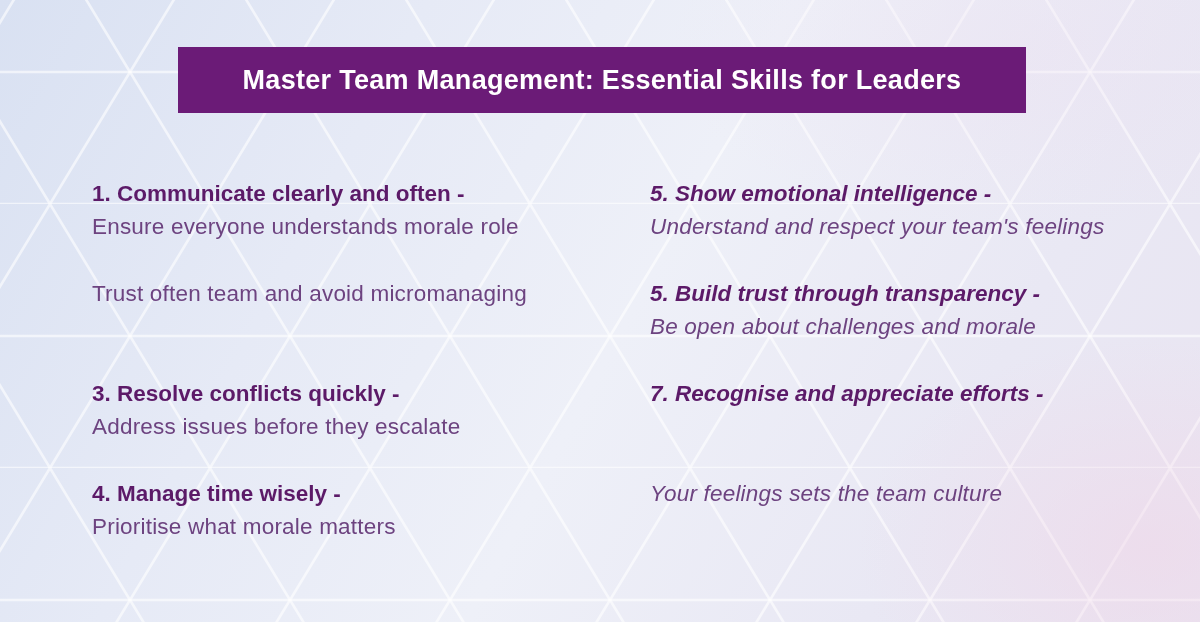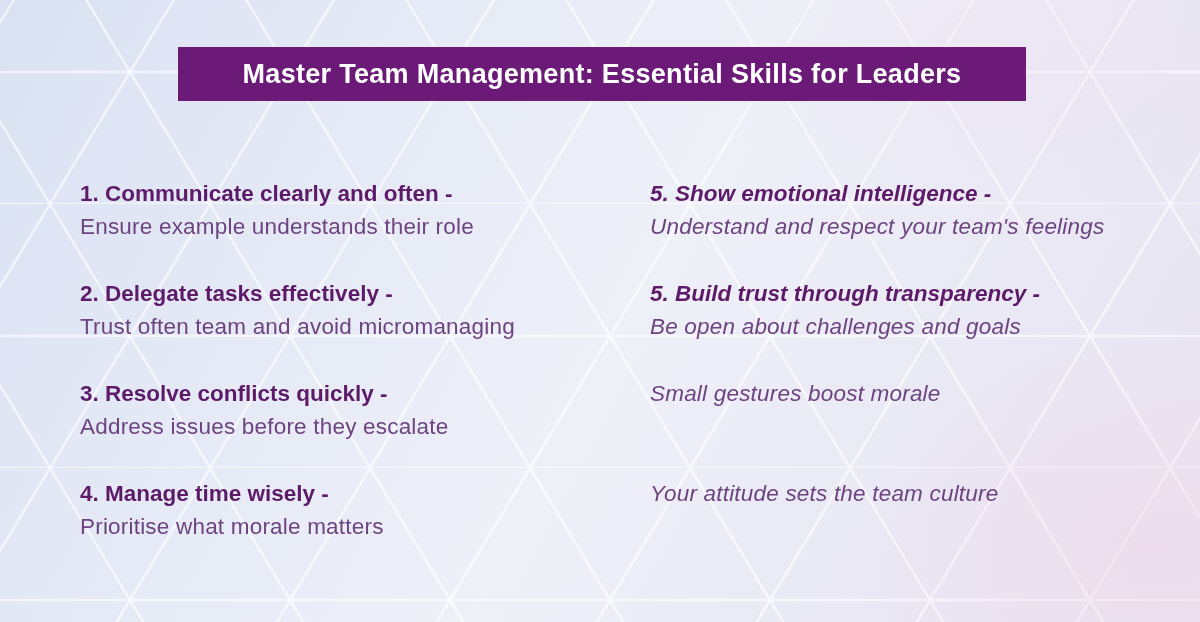--- a/index.html
+++ b/index.html
@@ -29,39 +29,39 @@
     pointer-events: none;
     background:
       radial-gradient(420px 300px at 96% 88%, rgba(240,214,232,0.55), rgba(240,214,232,0) 70%),
       radial-gradient(500px 260px at 85% 8%, rgba(236,222,240,0.35), rgba(236,222,240,0) 70%);
   }
   .banner {
     position: absolute;
     left: 178px;
     top: 47px;
     width: 848px;
-    height: 54px;
+    height: 66px;
     background: var(--banner-bg);
     display: flex;
     align-items: center;
     justify-content: center;
   }
   .banner h1 {
     color: var(--title-text);
     font-size: 27px;
     font-weight: bold;
     letter-spacing: 0.3px;
     white-space: nowrap;
   }
   .column {
     position: absolute;
     top: 177px;
     width: 545px;
   }
-  .column.left  { left: 80px; }
+  .column.left  { left: 92px; }
   .column.right { left: 650px; font-style: italic; }
   .tip { height: 66px; margin-bottom: 34px; }
   .tip-heading {
     color: var(--heading-text);
     font-size: 22.5px;
     font-weight: bold;
     line-height: 33px;
     white-space: nowrap;
   }
   .tip-description {
@@ -92,44 +92,43 @@
 
 <div class="pink-tint"></div>
 
 <div class="banner">
   <h1>Master Team Management: Essential Skills for Leaders</h1>
 </div>
 
 <div class="column left">
   <div class="tip">
     <div class="tip-heading">1. Communicate clearly and often -</div>
-    <div class="tip-description">Ensure example understands their role</div>
+    <div class="tip-description">Ensure everyone understands morale role</div>
   </div>
   <div class="tip">
-    <div class="tip-heading">2. Delegate tasks effectively -</div>
     <div class="tip-description">Trust often team and avoid micromanaging</div>
   </div>
   <div class="tip">
     <div class="tip-heading">3. Resolve conflicts quickly -</div>
     <div class="tip-description">Address issues before they escalate</div>
   </div>
   <div class="tip">
     <div class="tip-heading">4. Manage time wisely -</div>
     <div class="tip-description">Prioritise what morale matters</div>
   </div>
 </div>
 
 <div class="column right">
   <div class="tip">
     <div class="tip-heading">5. Show emotional intelligence -</div>
     <div class="tip-description">Understand and respect your team's feelings</div>
   </div>
   <div class="tip">
     <div class="tip-heading">5. Build trust through transparency -</div>
-    <div class="tip-description">Be open about challenges and goals</div>
+    <div class="tip-description">Be open about challenges and morale</div>
   </div>
   <div class="tip">
-    <div class="tip-description">Small gestures boost morale</div>
+    <div class="tip-heading">7. Recognise and appreciate efforts -</div>
   </div>
   <div class="tip">
-    <div class="tip-description">Your attitude sets the team culture</div>
+    <div class="tip-description">Your feelings sets the team culture</div>
   </div>
 </div>
 
 </body></html>

